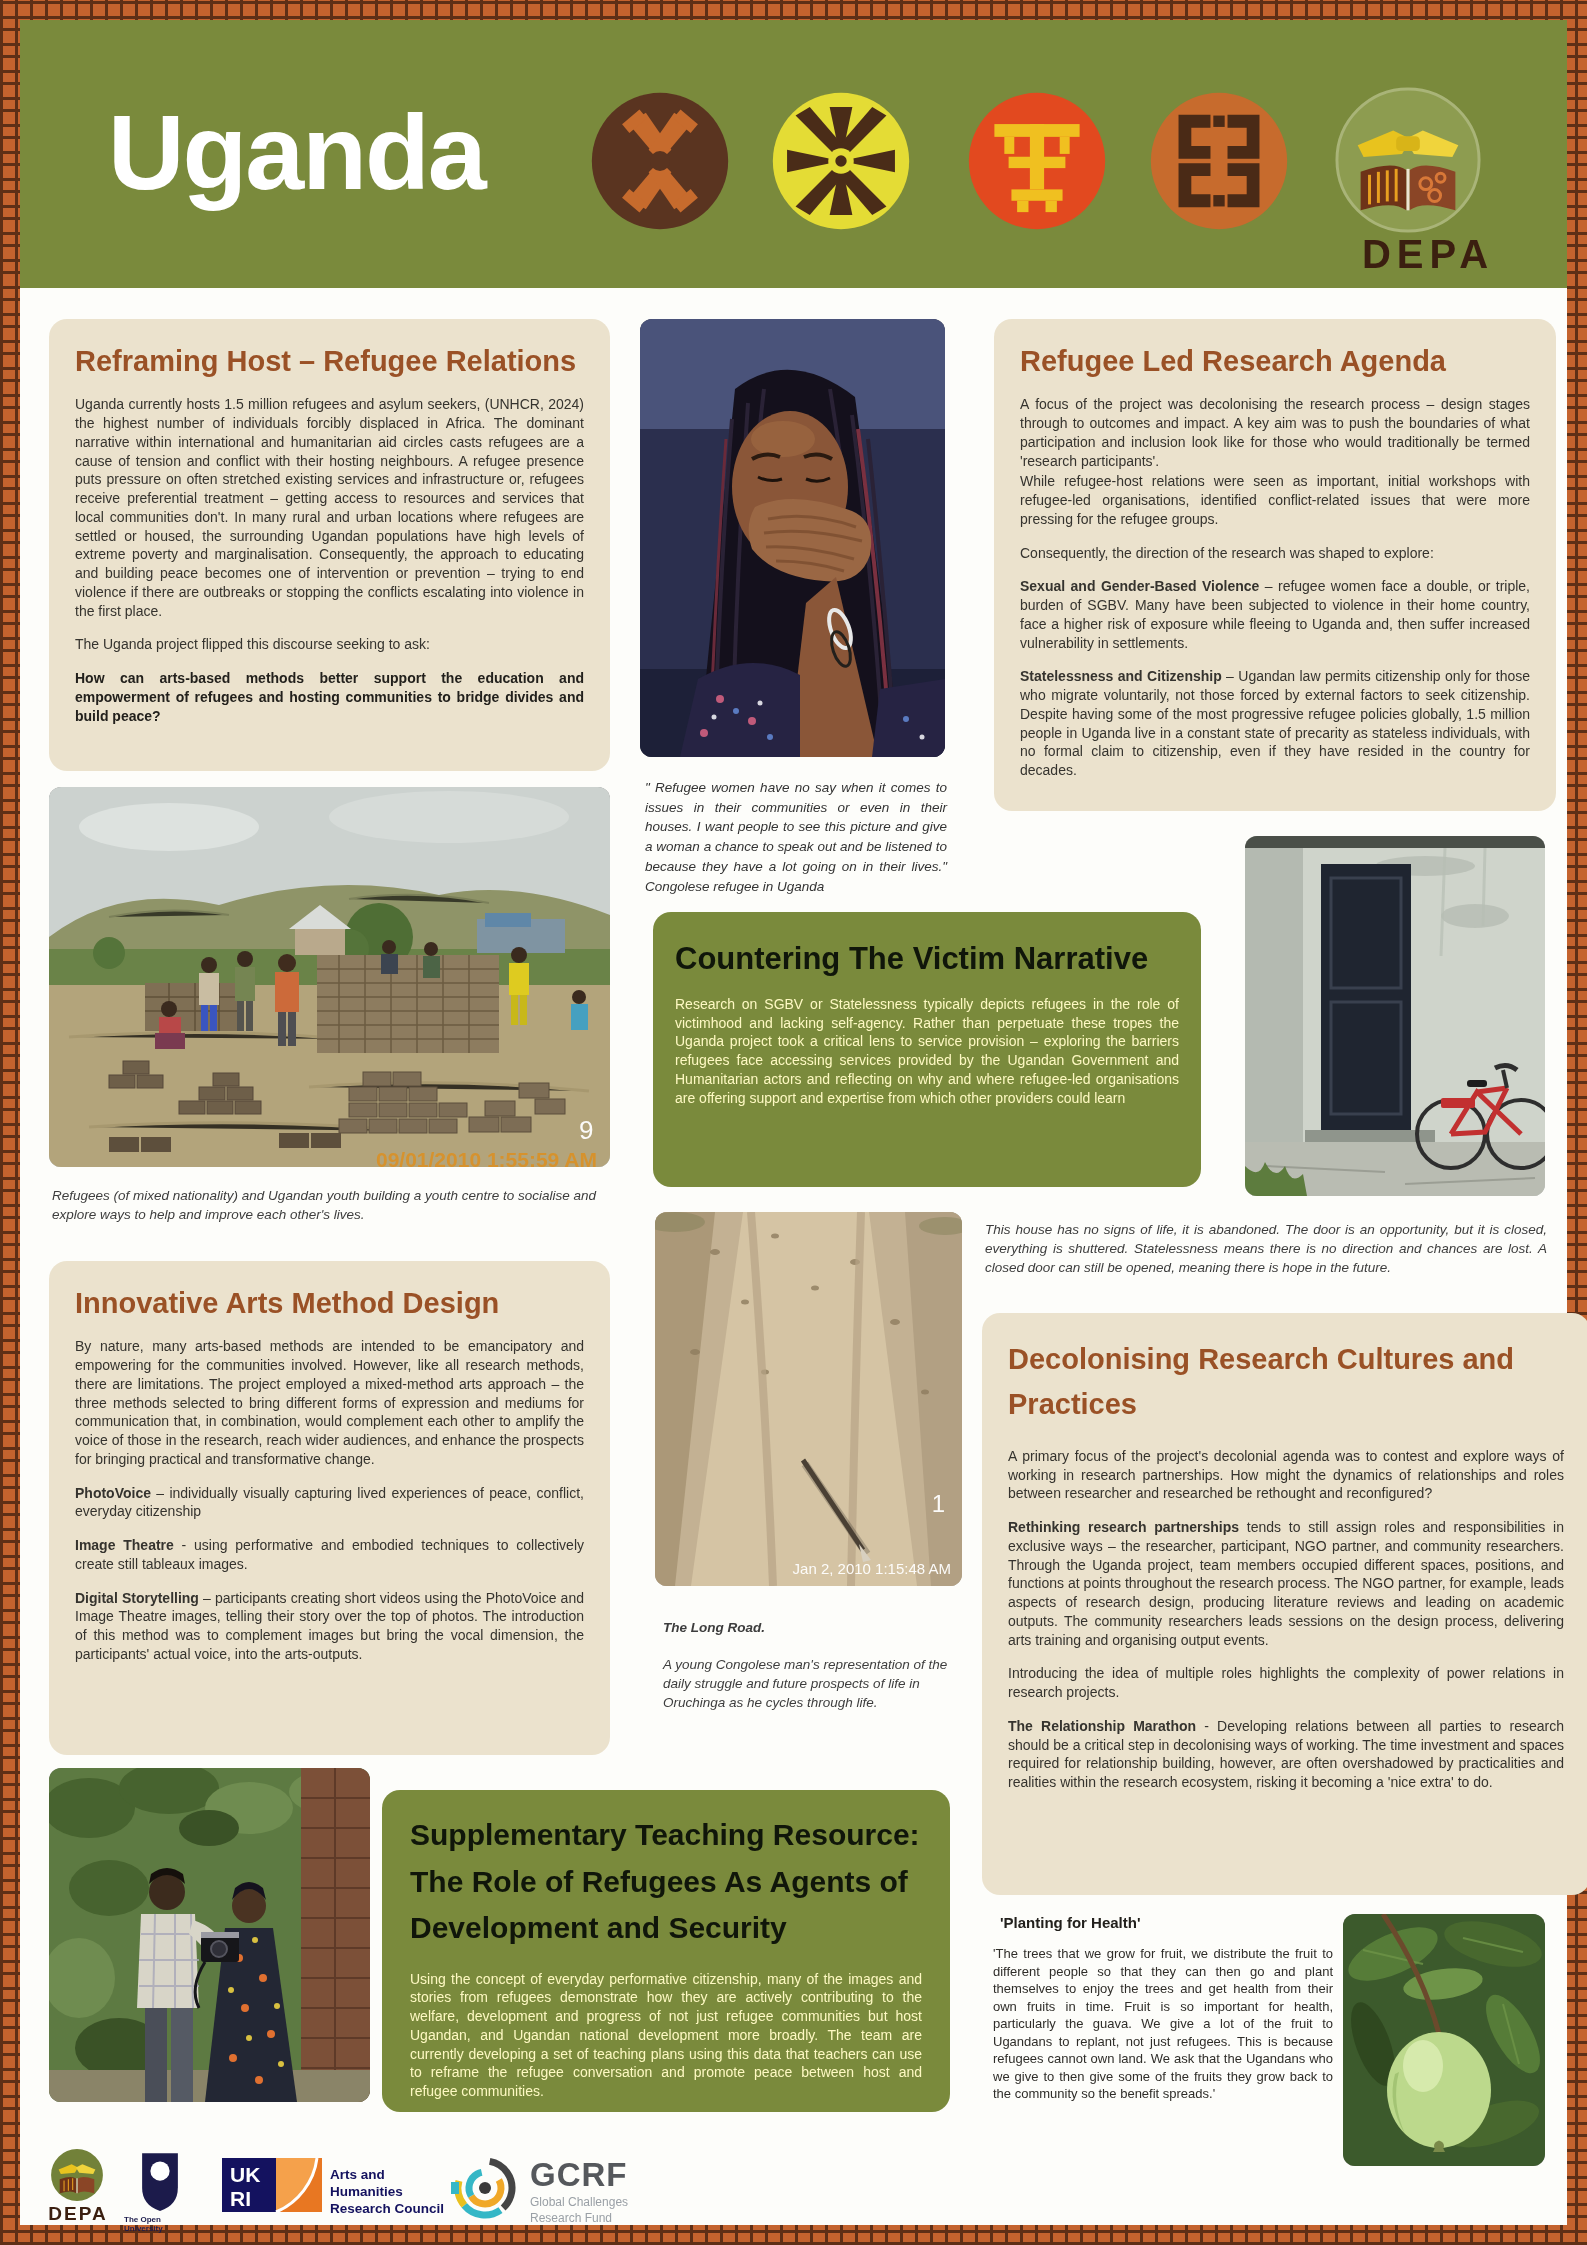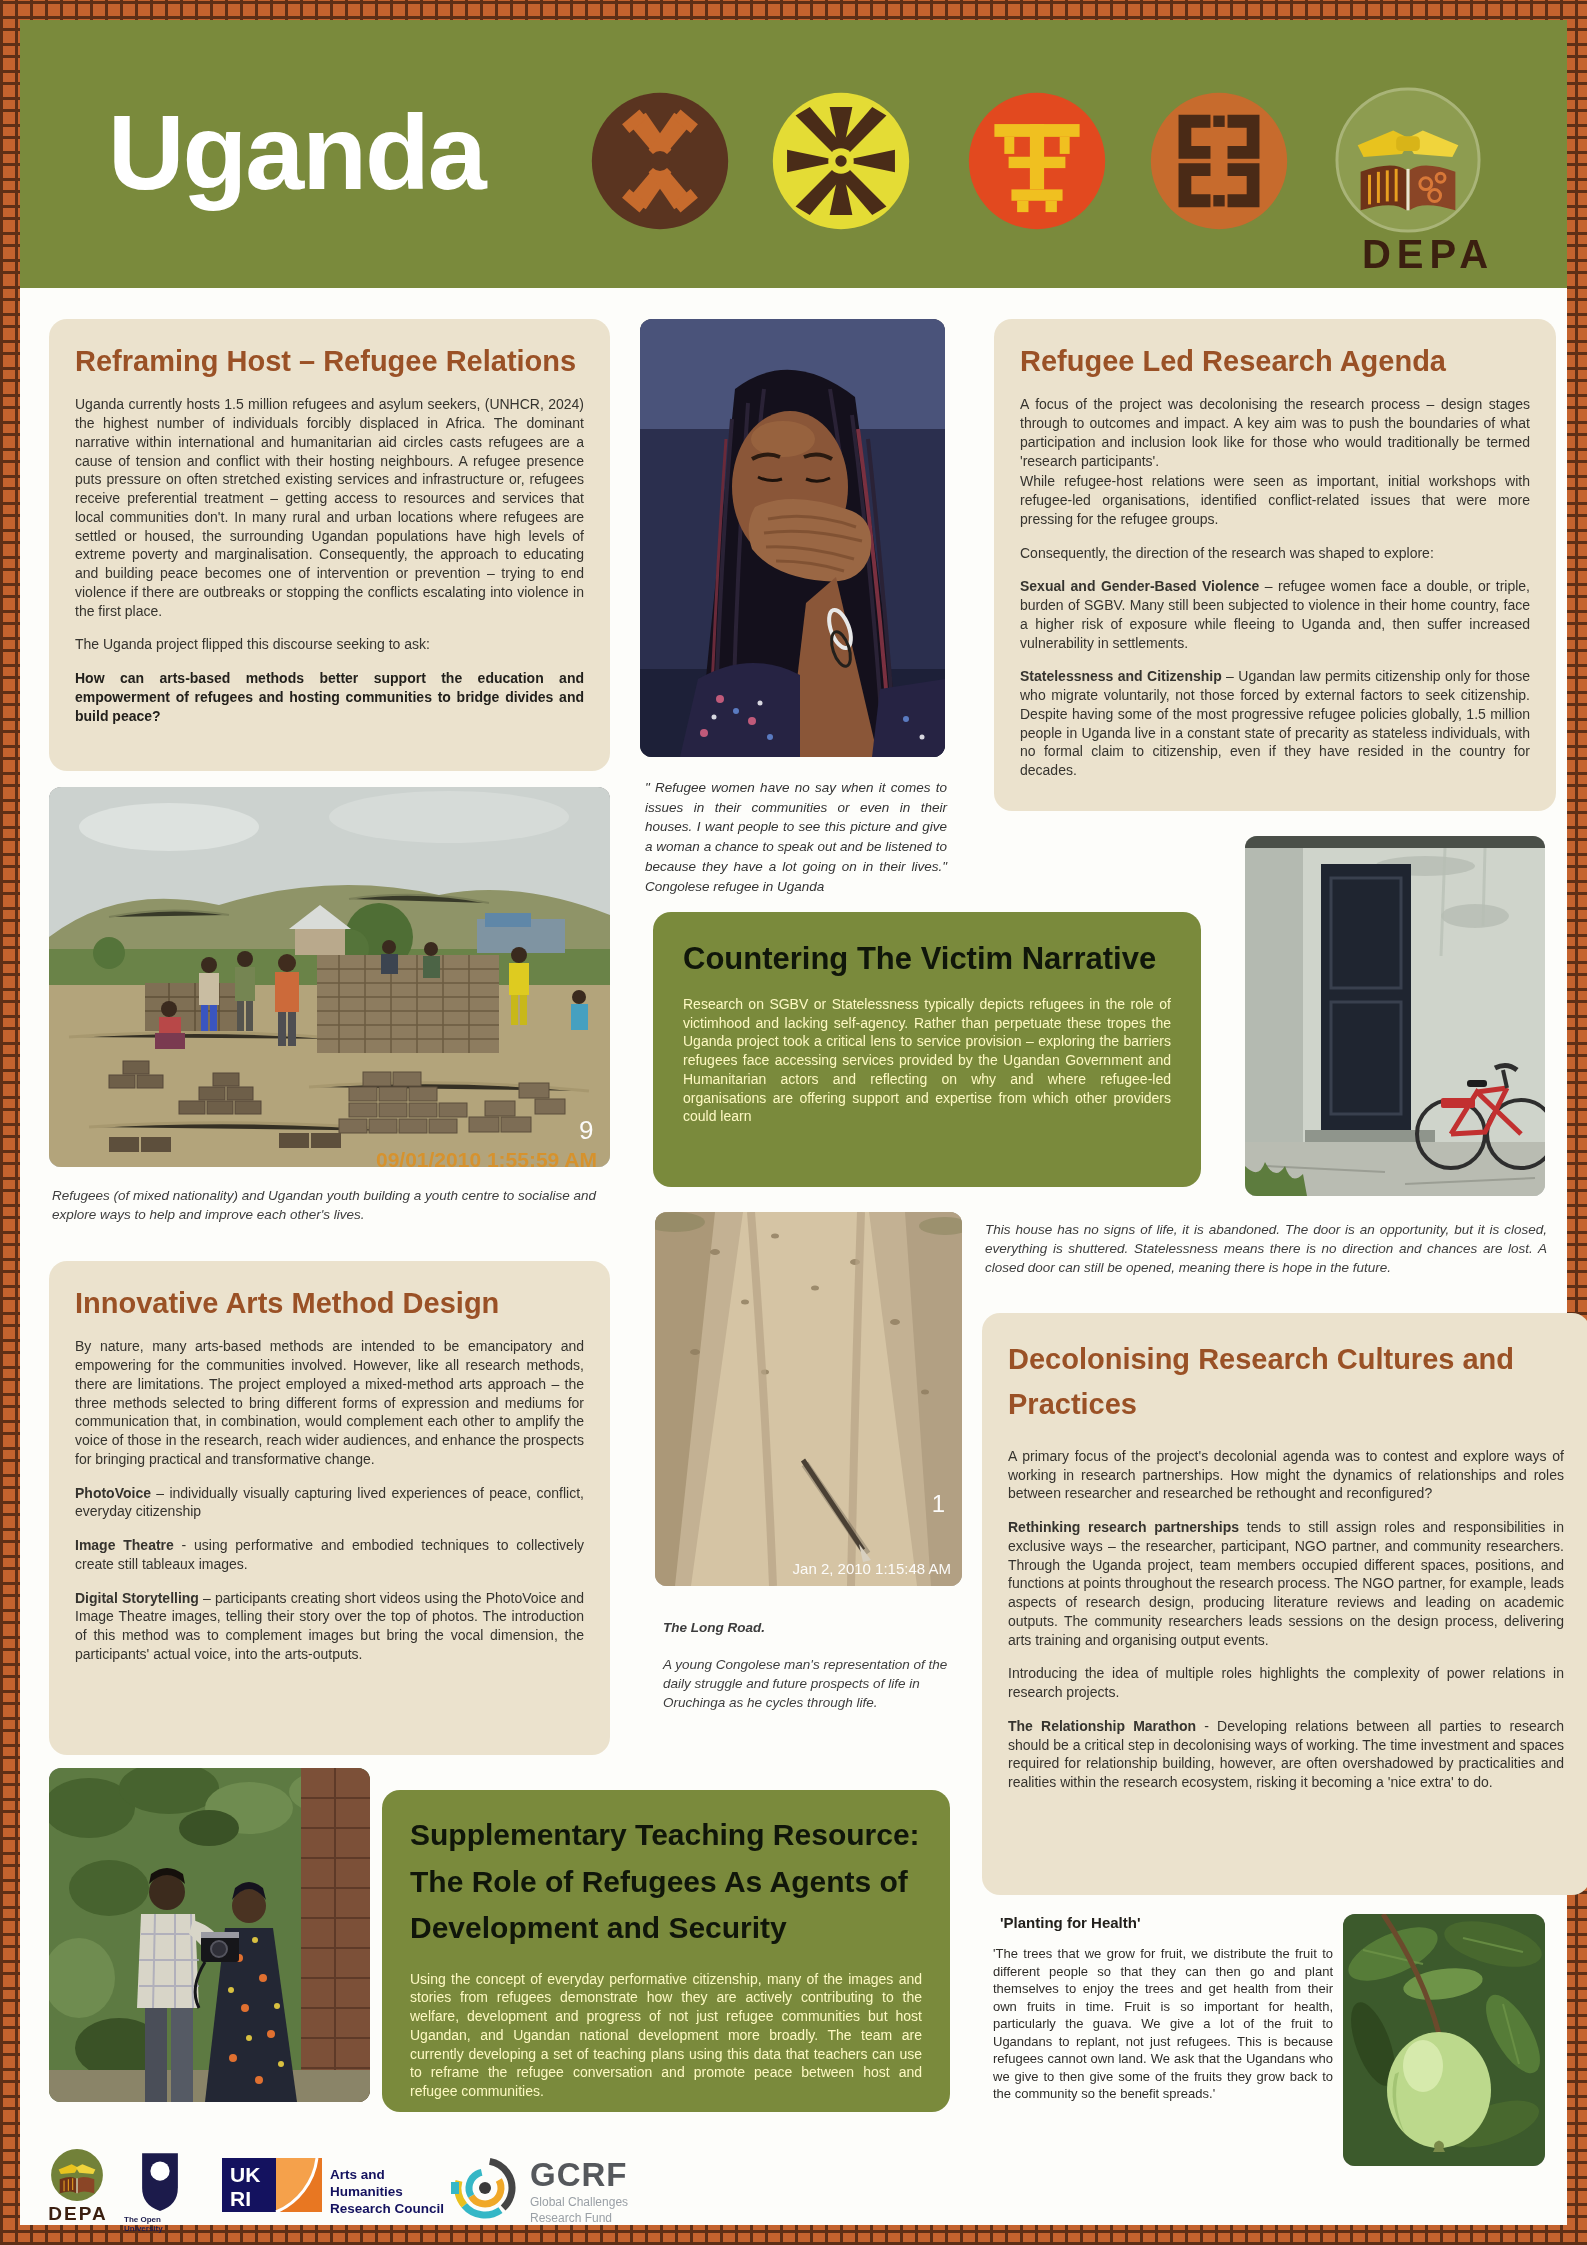--- a/index.html
+++ b/index.html
@@ -208,21 +208,21 @@
     </svg>
   </figure>
 
   <div class="quote" style="left:645px;top:778px;width:302px;">" Refugee women have no say when it comes to issues in their communities or even in their houses. I want people to see this picture and give a woman a chance to speak out and be listened to because they have a lot going on in their lives." Congolese refugee in Uganda</div>
 
   <section class="panel" id="p-agenda" style="left:982px;top:319px;width:562px;height:492px;margin-left:12px;">
     <h2>Refugee Led Research Agenda</h2>
     <p style="margin-bottom:2px;">A focus of the project was decolonising the research process – design stages through to outcomes and impact. A key aim was to push the boundaries of what participation and inclusion look like for those who would traditionally be termed 'research participants'.</p>
     <p>While refugee-host relations were seen as important, initial workshops with refugee-led organisations, identified conflict-related issues that were more pressing for the refugee groups.</p>
     <p>Consequently, the direction of the research was shaped to explore:</p>
-    <p><b>Sexual and Gender-Based Violence</b><span> – refugee women face a double, or triple, burden of SGBV. Many still been subjected to violence in their home country, face a higher risk of exposure while fleeing to Uganda and, then suffer increased vulnerability in settlements.</span></p>
+    <p><b>Sexual and Gender-Based Violence</b><span> – refugee women face a double, or triple, burden of SGBV. Many have been subjected to violence in their home country, face a higher risk of exposure while fleeing to Uganda and, then suffer increased vulnerability in settlements.</span></p>
     <p><b>Statelessness and Citizenship</b><span> – Ugandan law permits citizenship only for those who migrate voluntarily, not those forced by external factors to seek citizenship. Despite having some of the most progressive refugee policies globally, 1.5 million people in Uganda live in a constant state of precarity as stateless individuals, with no formal claim to citizenship, even if they have resided in the country for decades.</span></p>
   </section>
 
   <figure class="photo" style="left:49px;top:787px;width:561px;height:380px;margin:0;">
     <svg viewBox="0 0 561 380" preserveAspectRatio="none">
       <rect width="561" height="380" fill="#ccd2cf"></rect>
       <ellipse cx="120" cy="40" rx="90" ry="24" fill="#dde2df"></ellipse>
       <ellipse cx="400" cy="30" rx="120" ry="26" fill="#d6dbd8"></ellipse>
       <path d="M0,150 Q70,96 170,118 Q280,84 390,108 Q470,92 561,128 L561,200 L0,200 Z" fill="#8f9468"></path>
       <g stroke="#6f7450" stroke-width="2" opacity="0.6">
@@ -334,21 +334,21 @@
         <circle cx="530" cy="210" r="7" fill="#3a2a1e"></circle>
           <rect x="522" y="217" width="17" height="26" fill="#46a0c0"></rect>
       </g>
       <text x="530" y="352" font-size="26" fill="#ffffff" opacity="0.95" font-family="Liberation Sans, sans-serif">9</text>
       <text x="548" y="380" text-anchor="end" font-size="21" font-weight="bold" fill="#d8922a" opacity="0.95" font-family="Liberation Sans, sans-serif">09/01/2010 1:55:59 AM</text>
     </svg>
   </figure>
 
   <div class="cap" style="left:52px;top:1186px;width:566px;">Refugees (of mixed nationality) and Ugandan youth building a youth centre to socialise and explore ways to help and improve each other's lives.</div>
 
-  <section class="panel panel-olive" id="p-victim" style="left:653px;top:912px;width:548px;height:275px;padding:26px 30px;">
+  <section class="panel panel-olive" id="p-victim" style="left:653px;top:912px;width:548px;height:275px;padding:26px 22px;">
     <h2 style="font-size:31px;">Countering The Victim Narrative</h2>
     <p style="margin-top:10px;">Research on SGBV or Statelessness typically depicts refugees in the role of victimhood and lacking self-agency. Rather than perpetuate these tropes the Uganda project took a critical lens to service provision – exploring the barriers refugees face accessing services provided by the Ugandan Government and Humanitarian actors and reflecting on why and where refugee-led organisations are offering support and expertise from which other providers could learn</p>
   </section>
 
   <figure class="photo" style="left:1245px;top:836px;width:300px;height:360px;margin:0;">
     <svg viewBox="0 0 300 360" preserveAspectRatio="none">
       <rect width="300" height="360" fill="#cfd4cb"></rect>
       <rect width="58" height="360" fill="#b4bab1"></rect>
       <rect width="300" height="12" fill="#4a4f48"></rect>
       <g fill="#a9b0a6" opacity="0.5">

